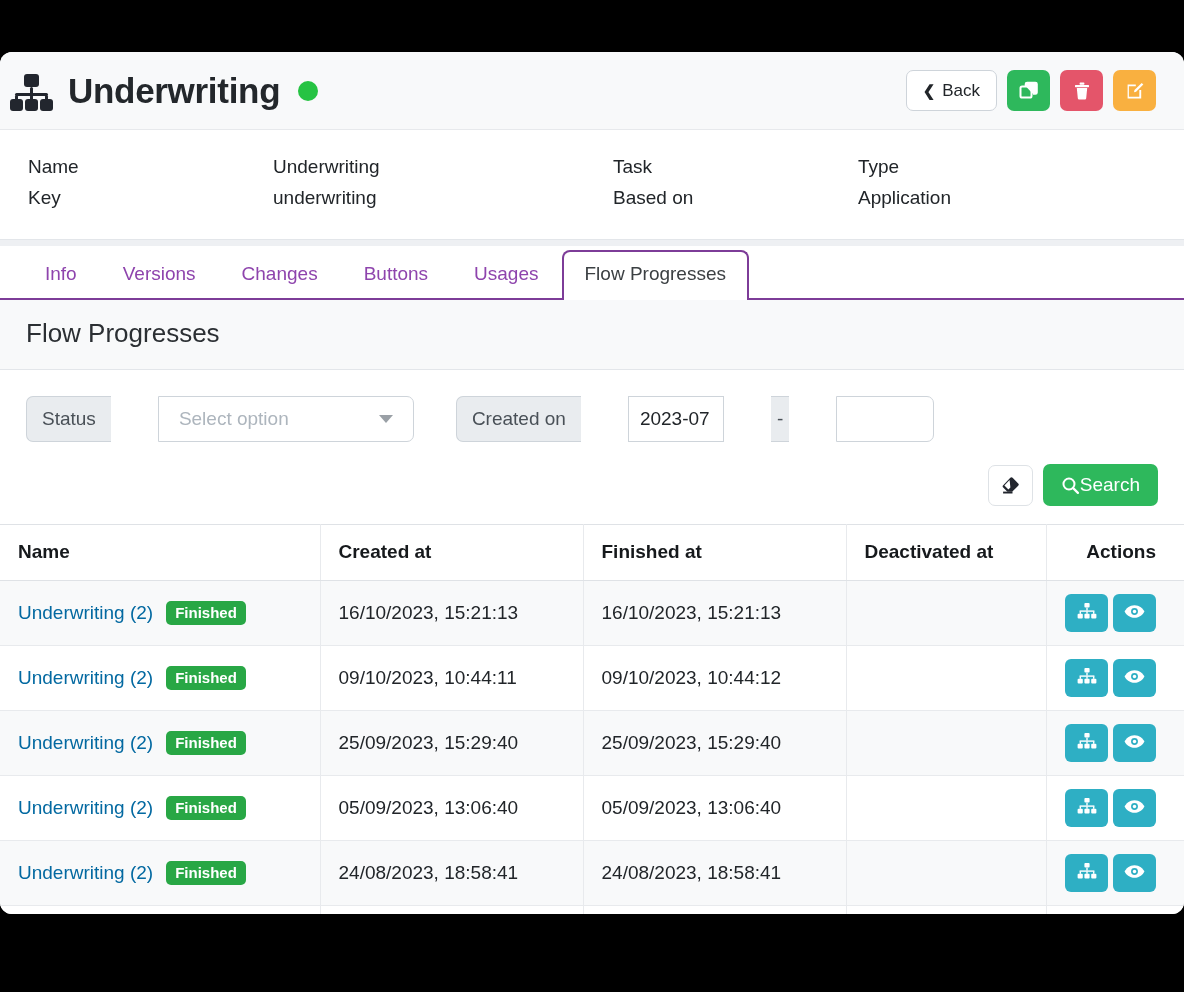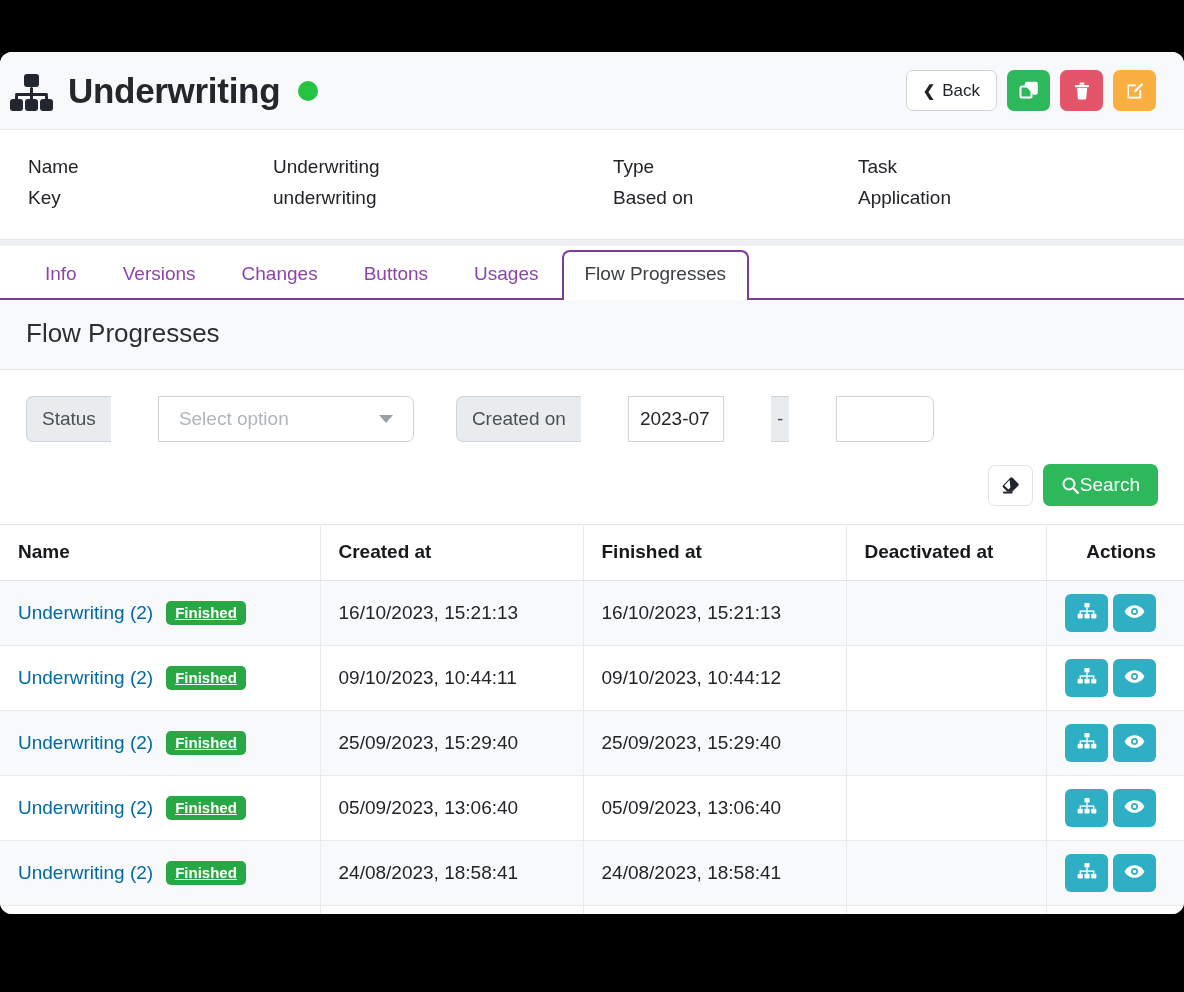--- a/index.html
+++ b/index.html
@@ -164,21 +164,21 @@
   .col-name { width: 320px; }
   .col-created { width: 263px; }
   .col-finished { width: 263px; }
   .col-deact { width: 200px; }
   .col-actions { width: 138px; }
 
   .name-cell { display: flex; align-items: center; gap: 13px; }
   .name-link { color: #0369a1; text-decoration: none; cursor: pointer; text-align: right; }
   .badge-finished {
     background: #28a745; color: #fff; font-size: 15px; font-weight: bold;
-    padding: 4px 9px; border-radius: 5px; line-height: 1.1; white-space: nowrap; text-decoration: underline;
+    padding: 4px 9px; border-radius: 5px; line-height: 1.1; white-space: nowrap;
   }
   .actions-cell { display: flex; justify-content: flex-end; gap: 5px; padding-right: 10px; }
   .act-btn {
     width: 43px; height: 38px; background: #2eafc4; border: none; border-radius: 6px;
     display: flex; align-items: center; justify-content: center; cursor: pointer;
     color: #fff;
   }
 </style>
 </head>
 <body>
@@ -225,22 +225,22 @@
           <path d="M16.7 1.9l1.6 1.6-7.2 7.2-2.1.5.5-2.1z" fill="#fff"></path>
         </svg>
       </button>
     </div>
   </div>
 
   <div class="info-strip-wrap">
     <div class="info-strip">
       <span>Name</span>
       <span>Underwriting</span>
+      <span>Task</span>
       <span>Type</span>
-      <span>Task</span>
       <span>Key</span>
       <span>underwriting</span>
       <span>Based on</span>
       <span>Application</span>
     </div>
   </div>
 
   <div class="tabs">
     <div class="tab">Info</div>
     <div class="tab">Versions</div>

